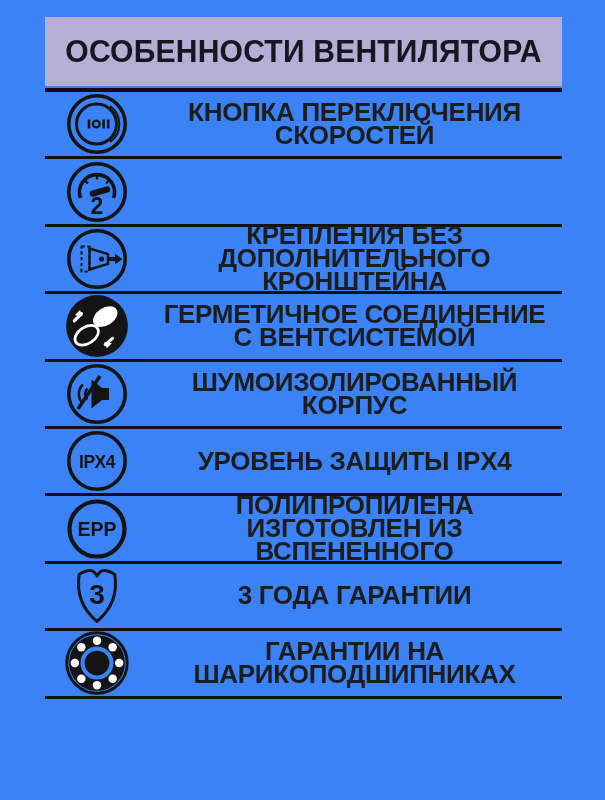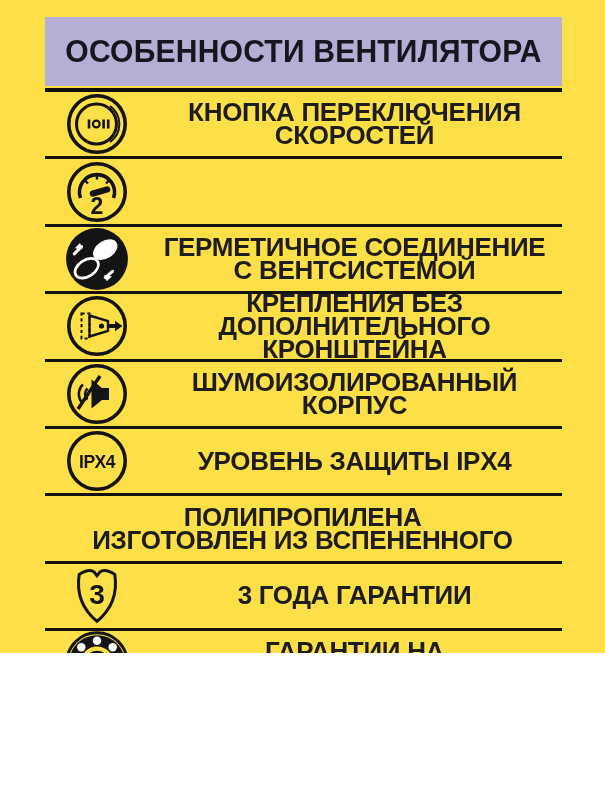--- a/index.html
+++ b/index.html
@@ -1,21 +1,21 @@
 <!DOCTYPE html>
 <html><head>
 <meta charset="utf-8">
 <style>
   html,body{margin:0;padding:0;}
   body{
     width:605px;height:800px;background:#ffffff;
     font-family:"Liberation Sans","DejaVu Sans",sans-serif;
     -webkit-font-smoothing:antialiased;
   }
-  .page{position:relative;width:605px;height:653px;background:#fde047;overflow:hidden;}
+  .page{position:relative;width:605px;height:800px;background:#3b82f6;overflow:hidden;}
   .card{position:absolute;left:45px;top:17px;width:517px;}
   .hdr{
     height:69px;background:#b5afd6;display:flex;align-items:center;justify-content:center;
     margin-bottom:2px;
   }
   .hdr-title{
     font-size:31px;font-weight:700;color:#16161e;letter-spacing:0.2px;white-space:nowrap;
     transform:scaleX(0.97);transform-origin:center;
   }
   .hdr-rule{height:4px;background:#0f0f0f;}
@@ -71,50 +71,50 @@
             <line x1="19.5" y1="20" x2="23" y2="23.5" stroke-width="2.4"></line>
             <line x1="44.5" y1="20" x2="41" y2="23.5" stroke-width="2.4"></line>
             <line x1="28" y1="33.5" x2="42" y2="29.5" stroke-width="6.5" stroke-linecap="round"></line>
             <text x="32" y="54" font-size="23" text-anchor="middle" stroke="none">2</text>
           </svg>
         </div>
       </div>
 
       <div class="row">
         <div class="icon-cell">
+          <svg width="64" height="64" viewBox="0 0 64 64" fill="none" stroke="#141414">
+            <circle cx="32" cy="32" r="28.2" stroke-width="3.6"></circle>
+            <rect x="16.5" y="19.5" width="8" height="25" stroke-width="2" stroke-dasharray="3.2 2.6"></rect>
+            <path d="M24.5,21.5 L43,27.2 L43,36.8 L24.5,42.5 Z" stroke-width="2.4"></path>
+            <circle cx="36.5" cy="32" r="2.6" fill="#141414" stroke="none"></circle>
+            <line x1="45" y1="32" x2="51" y2="32" stroke-width="4" stroke-linecap="round"></line>
+            <path d="M50,26.8 L57.5,32 L50,37.2 Z" fill="#141414" stroke="none"></path>
+          </svg>
+        </div>
+        <div class="txt-cell">
+          <span>КРЕПЛЕНИЯ БЕЗ ДОПОЛНИТЕЛЬНОГО</span>
+          <span>КРОНШТЕЙНА</span>
+        </div>
+      </div>
+
+      <div class="row">
+        <div class="icon-cell">
           <svg width="66" height="66" viewBox="0 0 64 64">
             <circle cx="32" cy="32" r="30" fill="#141414"></circle>
             <ellipse cx="40" cy="23" rx="13" ry="8.5" fill="#ffffff" transform="rotate(-33 40 23)"></ellipse>
             <ellipse cx="22" cy="41" rx="12.5" ry="8" fill="none" stroke="#ffffff" stroke-width="2.6" transform="rotate(-33 22 41)"></ellipse>
             <path d="M10,27 L17,20" stroke="#ffffff" stroke-width="3" stroke-linecap="round"></path>
             <path d="M18,22.5 L15.5,16.5 L10.5,21.5 Z" fill="#ffffff"></path>
             <path d="M47,44 L40,50" stroke="#ffffff" stroke-width="3" stroke-linecap="round"></path>
             <path d="M39,47.5 L41.5,53.5 L46.5,48.8 Z" fill="#ffffff"></path>
           </svg>
         </div>
         <div class="txt-cell">
           <span>ГЕРМЕТИЧНОЕ СОЕДИНЕНИЕ</span>
           <span>С ВЕНТСИСТЕМОЙ</span>
-        </div>
-      </div>
-
-      <div class="row">
-        <div class="icon-cell">
-          <svg width="64" height="64" viewBox="0 0 64 64" fill="none" stroke="#141414">
-            <circle cx="32" cy="32" r="28.2" stroke-width="3.6"></circle>
-            <rect x="16.5" y="19.5" width="8" height="25" stroke-width="2" stroke-dasharray="3.2 2.6"></rect>
-            <path d="M24.5,21.5 L43,27.2 L43,36.8 L24.5,42.5 Z" stroke-width="2.4"></path>
-            <circle cx="36.5" cy="32" r="2.6" fill="#141414" stroke="none"></circle>
-            <line x1="45" y1="32" x2="51" y2="32" stroke-width="4" stroke-linecap="round"></line>
-            <path d="M50,26.8 L57.5,32 L50,37.2 Z" fill="#141414" stroke="none"></path>
-          </svg>
-        </div>
-        <div class="txt-cell">
-          <span>КРЕПЛЕНИЯ БЕЗ ДОПОЛНИТЕЛЬНОГО</span>
-          <span>КРОНШТЕЙНА</span>
         </div>
       </div>
 
       <div class="row">
         <div class="icon-cell">
           <svg width="64" height="64" viewBox="0 0 64 64" fill="none" stroke="#141414">
             <circle cx="32" cy="32" r="28.2" stroke-width="3.6"></circle>
             <path d="M44,26 L44,38 L37,38 L26.5,46.5 L26.5,17.5 L37,26 Z" fill="#141414" stroke="none"></path>
             <path d="M22.5,26.5 a7.5,7.5 0 0 0 0,11" stroke-width="2.6"></path>
             <path d="M18,22.5 a13,13 0 0 0 0,19" stroke-width="2.6"></path>
@@ -134,20 +134,26 @@
             <text x="32" y="38.5" font-size="17.5" text-anchor="middle" stroke="none" letter-spacing="-0.5">IPX4</text>
           </svg>
         </div>
         <div class="txt-cell">
           <span>УРОВЕНЬ ЗАЩИТЫ IPX4</span>
           <span></span>
         </div>
       </div>
 
       <div class="row">
+        <div class="icon-cell">
+          <svg width="64" height="64" viewBox="0 0 64 64" fill="none" stroke="#141414">
+            <circle cx="32" cy="32" r="27.5" stroke-width="4.2"></circle>
+            <text x="32" y="39" font-size="19.5" text-anchor="middle" stroke="none">EPP</text>
+          </svg>
+        </div>
         <div class="txt-cell">
           <span>ПОЛИПРОПИЛЕНА</span>
           <span>ИЗГОТОВЛЕН ИЗ ВСПЕНЕННОГО</span>
         </div>
       </div>
 
       <div class="row">
         <div class="icon-cell">
           <svg width="60" height="64" viewBox="0 0 64 68" fill="none" stroke="#141414">
             <path d="M13,11 C20,6.5 26,6 29,8.5 L32,12.5 L35,8.5 C38,6 44,6.5 51,11 C53.5,27 50,46 32,61 C14,46 10.5,27 13,11 Z" stroke-width="3.2"></path>

